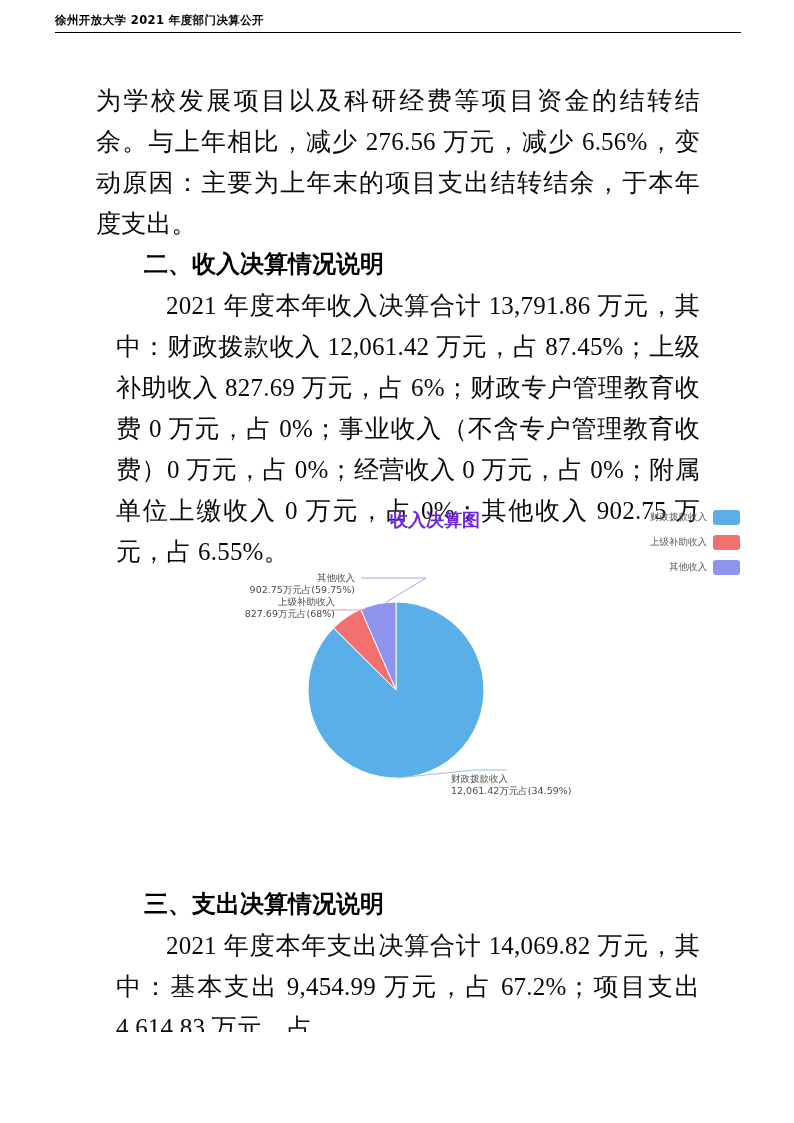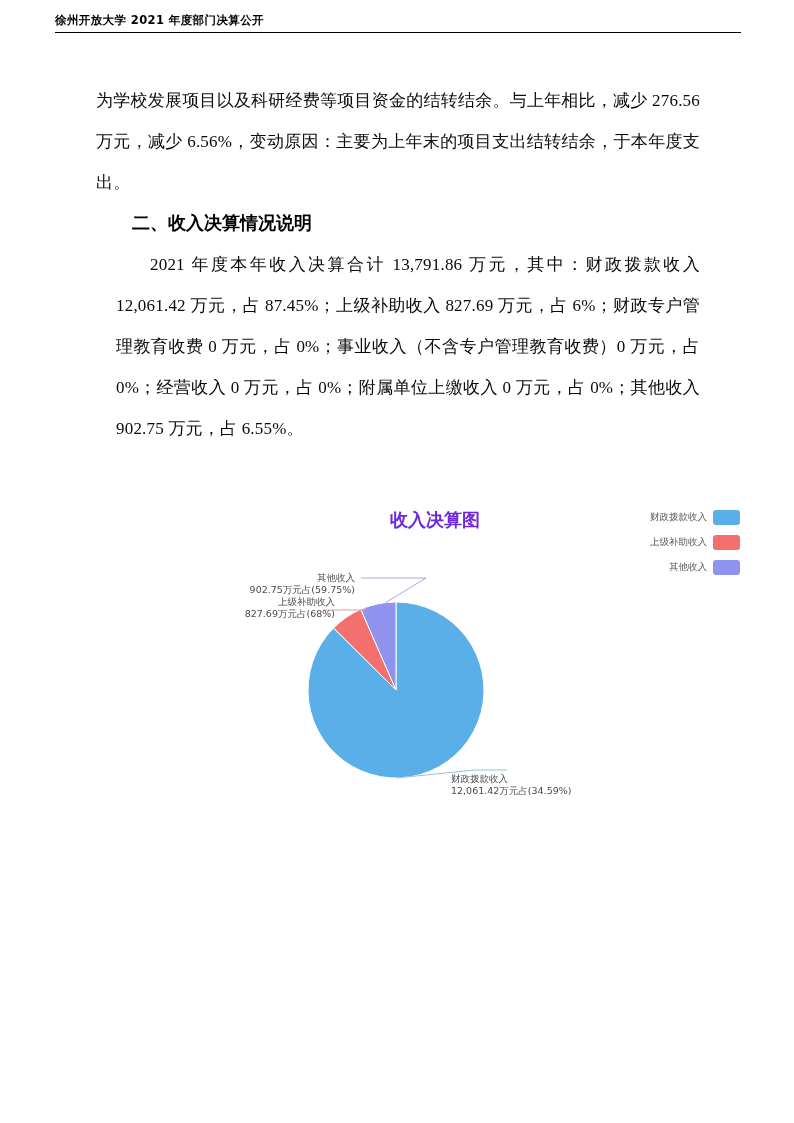--- a/index.html
+++ b/index.html
@@ -48,32 +48,32 @@
 
   
   .content {
     position: absolute;
     left: 96px;
     top: 80px;
     width: 604px;
   }
   p.body-para {
     margin: 0;
-    font-size: 17px;
+    font-size: 25px;
     line-height: 41px;
     text-align: justify;
     text-justify: inter-ideograph;
     letter-spacing: 0.2px;
     font-family: "Liberation Serif", "DejaVu Serif", serif;
     color: #0a0a0a;
   }
   p.indent { text-indent: 2em; margin-left: 20px; }
   h2.section-heading {
     margin: 0;
-    font-size: 18px;
+    font-size: 24px;
     line-height: 41px;
     font-weight: 700;
     text-indent: 2em;
     font-family: "Liberation Serif", "DejaVu Serif", serif;
     color: #000;
   }
 
   
   .chart-block {
     position: absolute;
@@ -214,16 +214,20 @@
       <span class="cl-value">827.69万元占(68%)</span>
     </div>
 
     <div class="callout" style="left:396px; top:275px; width:220px;">
       <span class="cl-name">财政拨款收入</span>
       <span class="cl-value">12,061.42万元占(34.59%)</span>
     </div>
 
   </div>
 
+  <div class="content" style="top:884px;">
+    <h2 class="section-heading">三、支出决算情况说明</h2>
+    <p class="body-para indent">2021 年度本年支出决算合计 14,069.82 万元，其中：基本支出 9,454.99 万元，占 67.2%；项目支出 4,614.83 万元，占</p>
+  </div>
 
   <div class="page-footer">－ 20 －</div>
 
 </div>
 
 </body></html>

